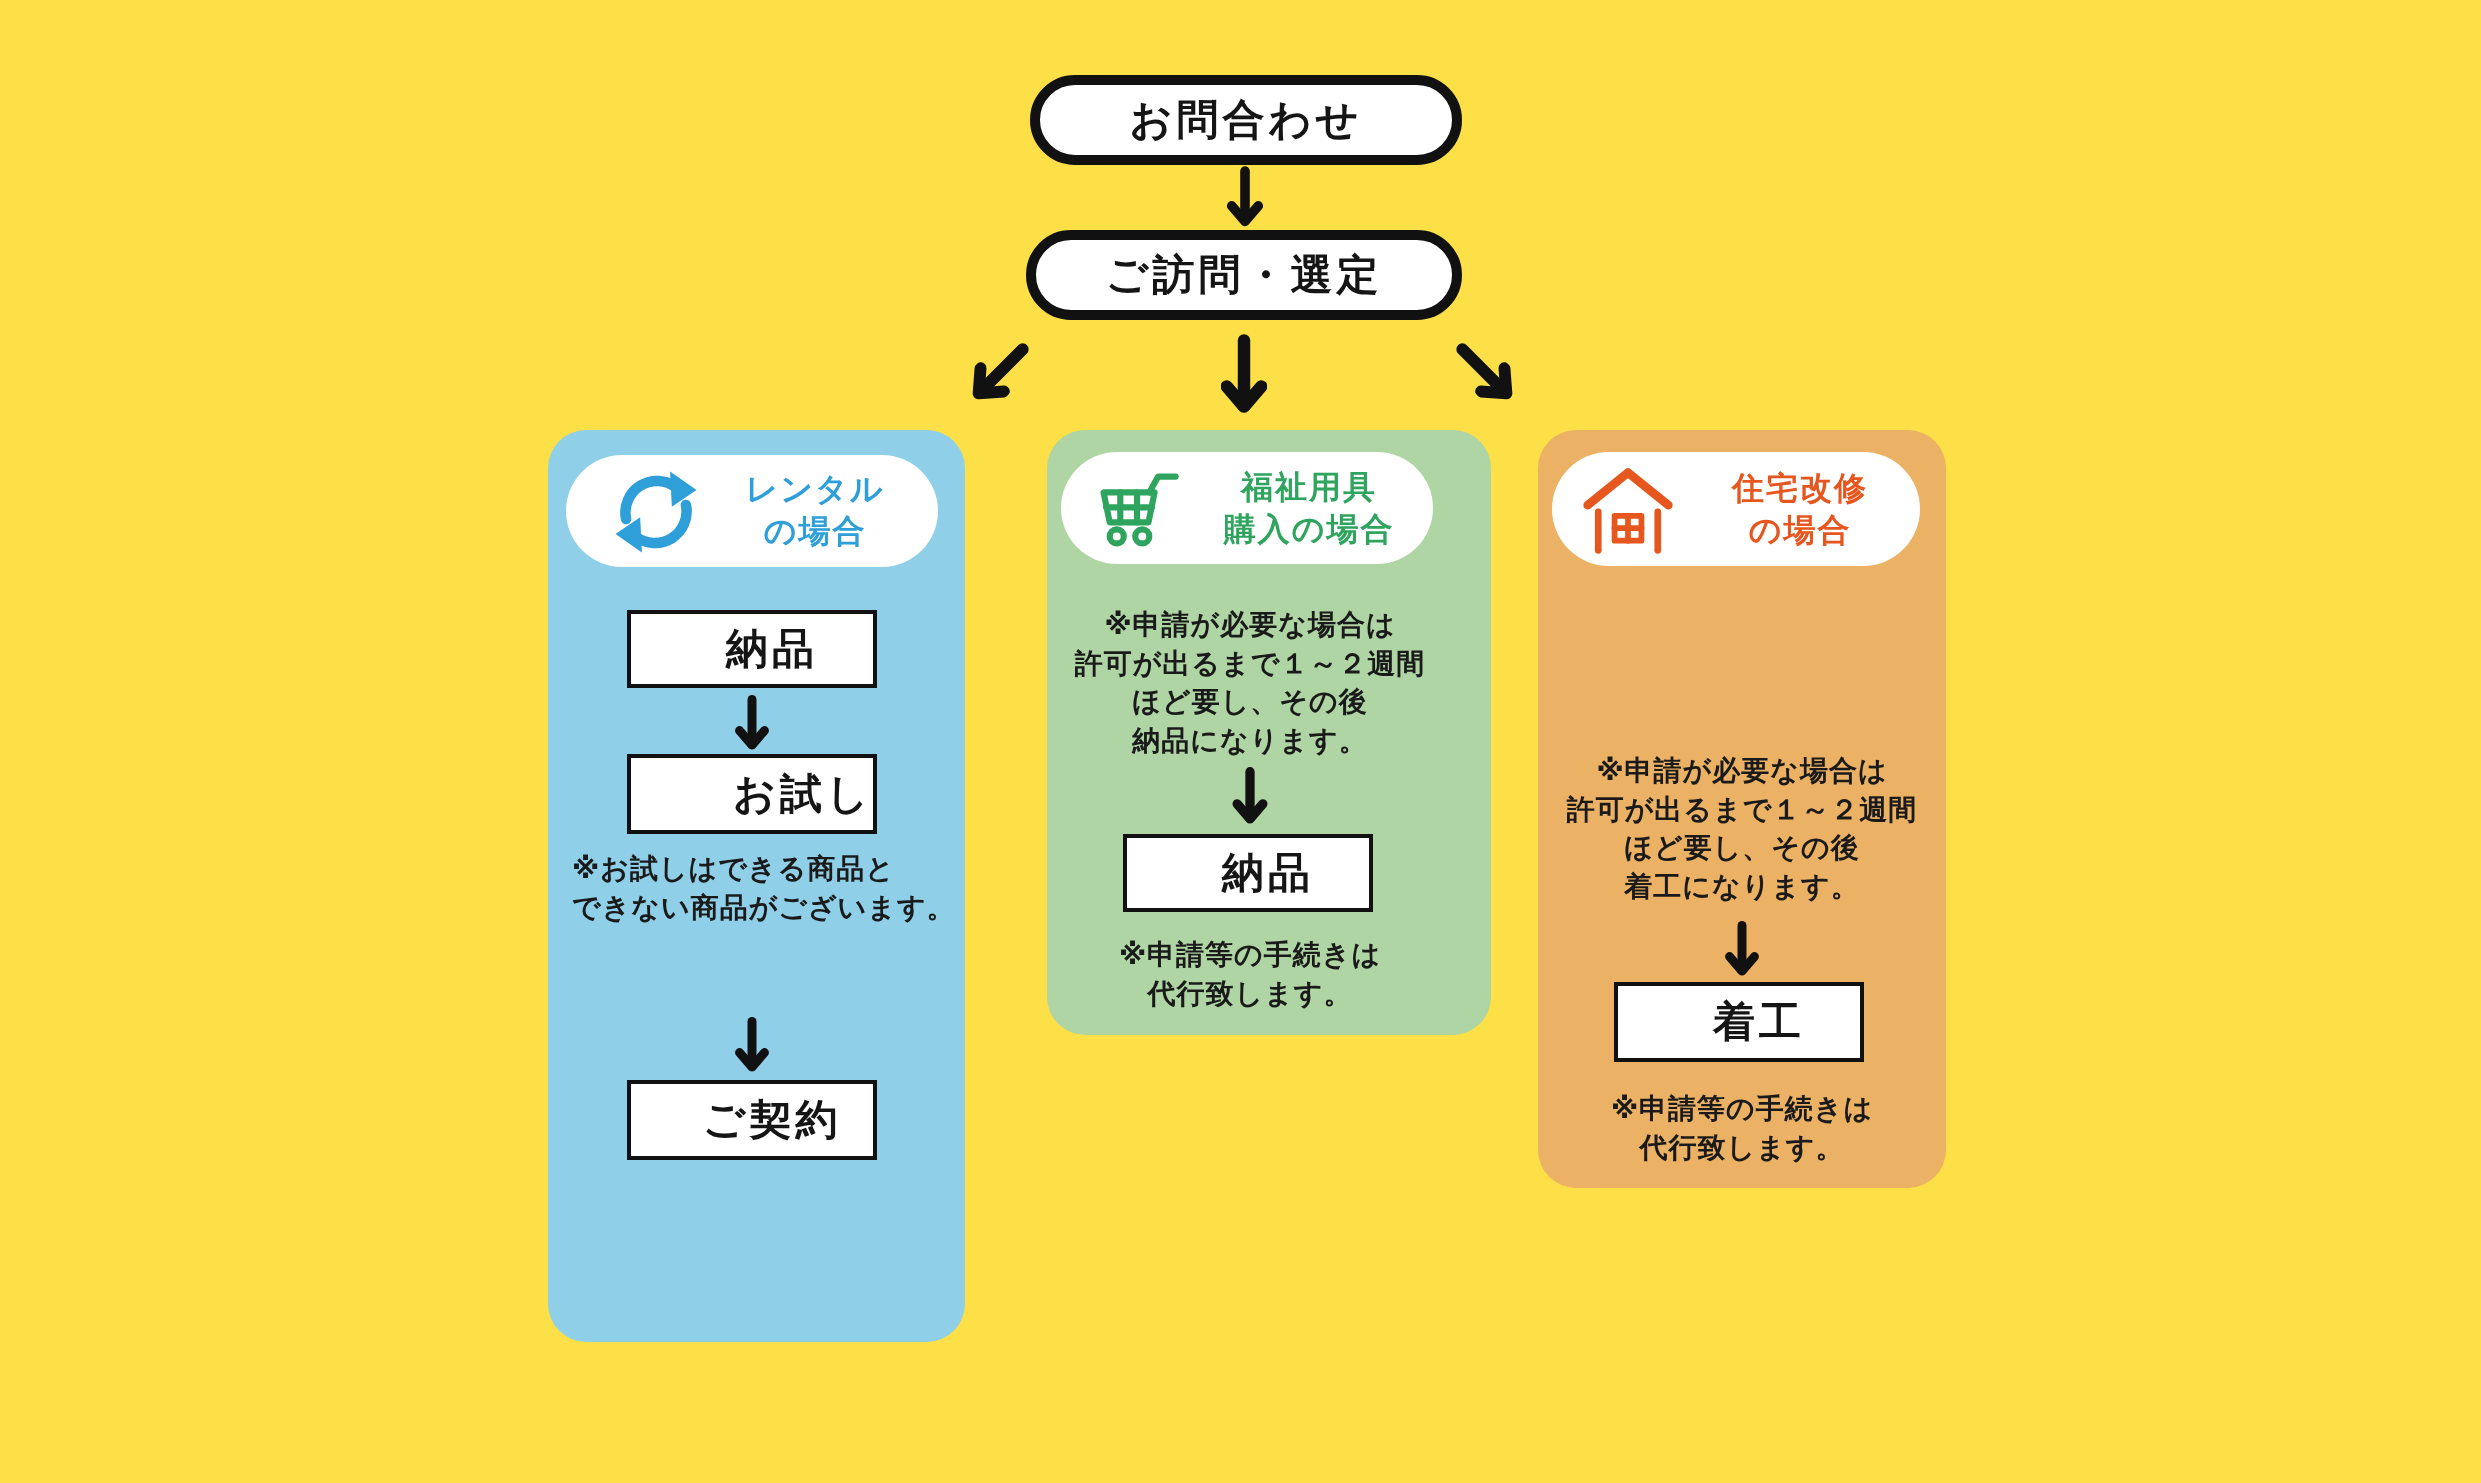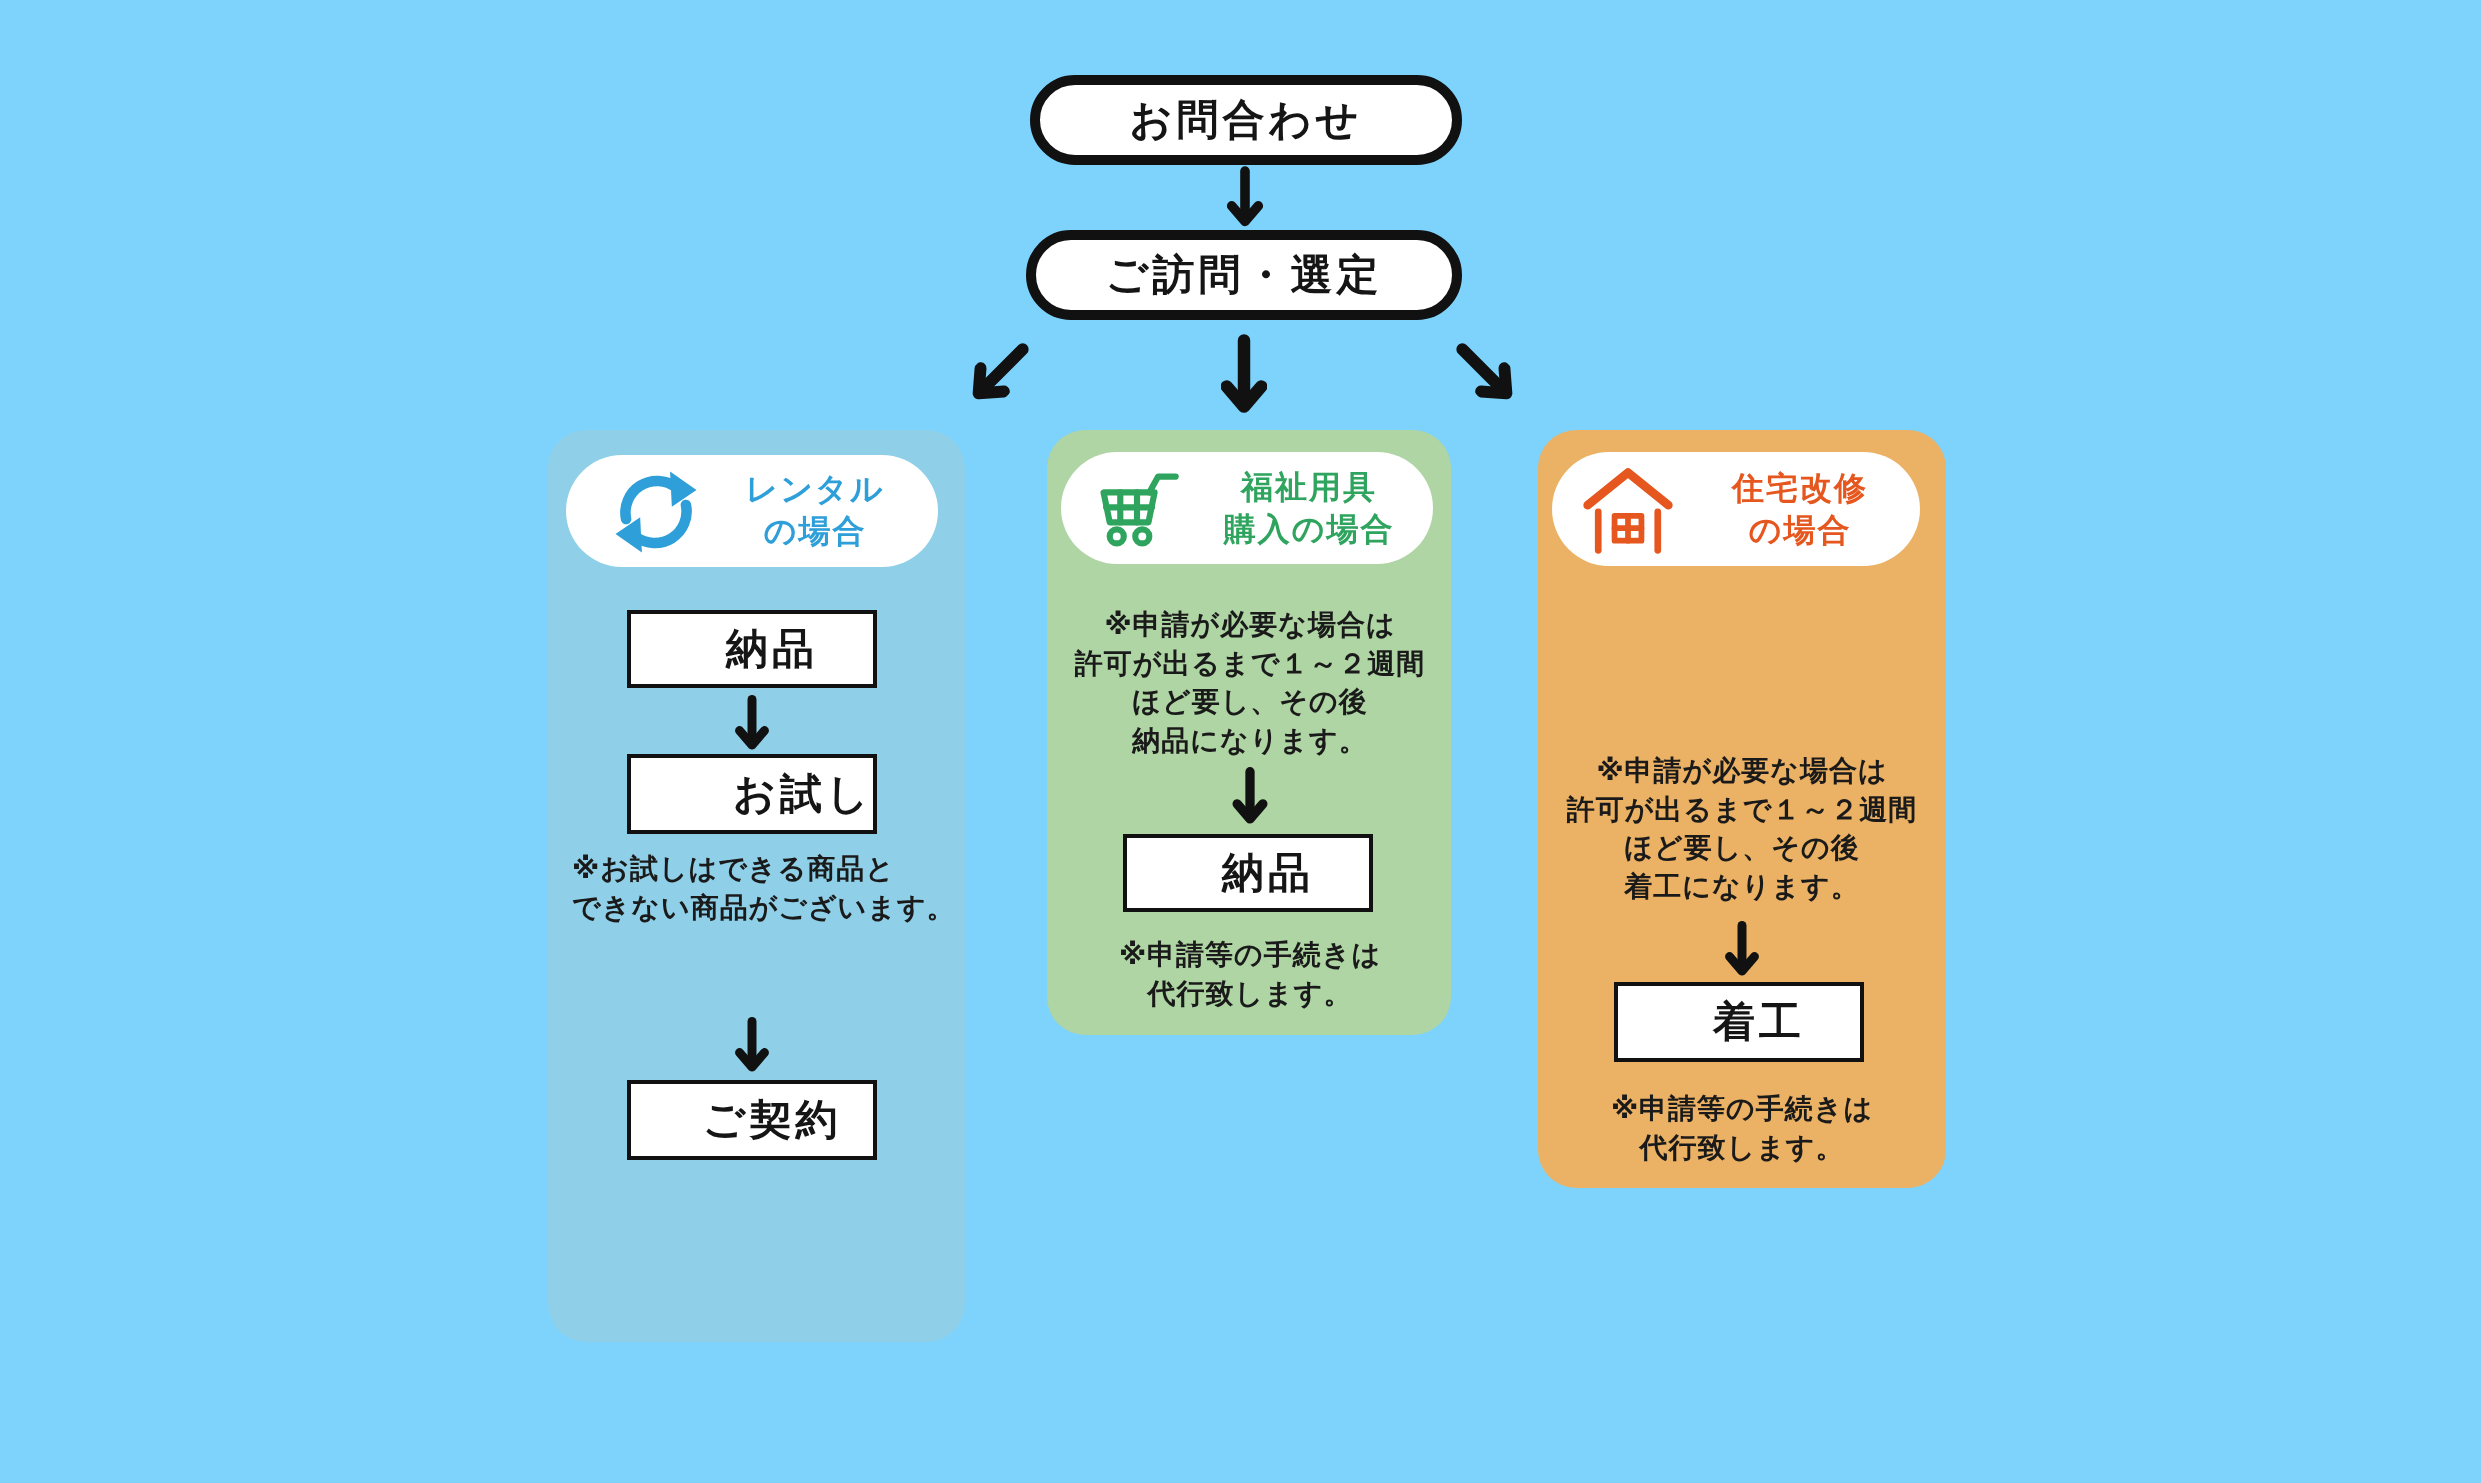--- a/index.html
+++ b/index.html
@@ -1,17 +1,17 @@
 <!DOCTYPE html>
 <html><head>
 <meta charset="utf-8">
 <style>
   html,body{margin:0;padding:0;background:#ffffff;}
   body{font-family:"DejaVu Sans","Liberation Sans",sans-serif;color:#151515;}
-  .canvas{position:relative;width:2481px;height:1483px;background:#7dd3fc;overflow:hidden;}
+  .canvas{position:relative;width:2481px;height:1483px;background:#fde047;overflow:hidden;}
 
   
   .pill{
     position:absolute;background:#ffffff;border:10px solid #111111;border-radius:48px;
     display:flex;align-items:center;justify-content:center;
     font-size:42px;font-weight:bold;letter-spacing:4px;color:#151515;box-sizing:border-box;
   }
 
   
   .arrow{position:absolute;}
@@ -126,21 +126,21 @@
         <path class="arr-stroke" d="M6 53 L24 74 L42 53"></path>
       </svg>
     </div>
 
     <div class="wbox" style="left:79px;top:650px;width:250px;height:80px;">
       <span>ご契約</span>
     </div>
 
   </div>
 
-  <div class="card card-purchase" style="left:1047px;top:430px;width:404px;height:605px;">
+  <div class="card card-purchase" style="left:1047px;top:430px;width:444px;height:605px;">
 
     <div class="hpill" style="left:14px;top:22px;width:372px;height:112px;"></div>
     <div class="hicon t-green" style="left:46px;top:36px;">
       <svg width="88" height="88" viewBox="0 0 100 100" fill="none" stroke="currentColor" stroke-width="7" stroke-linecap="round" stroke-linejoin="round">
         <path d="M64 30 L74 12 L94 12"></path>
         <path d="M12 30 L70 30 L63 64 L19 64 Z"></path>
         <path d="M31 30 V64"></path>
         <path d="M50 30 V64"></path>
         <path d="M15 47 H67"></path>
         <circle cx="27" cy="80" r="8"></circle>

